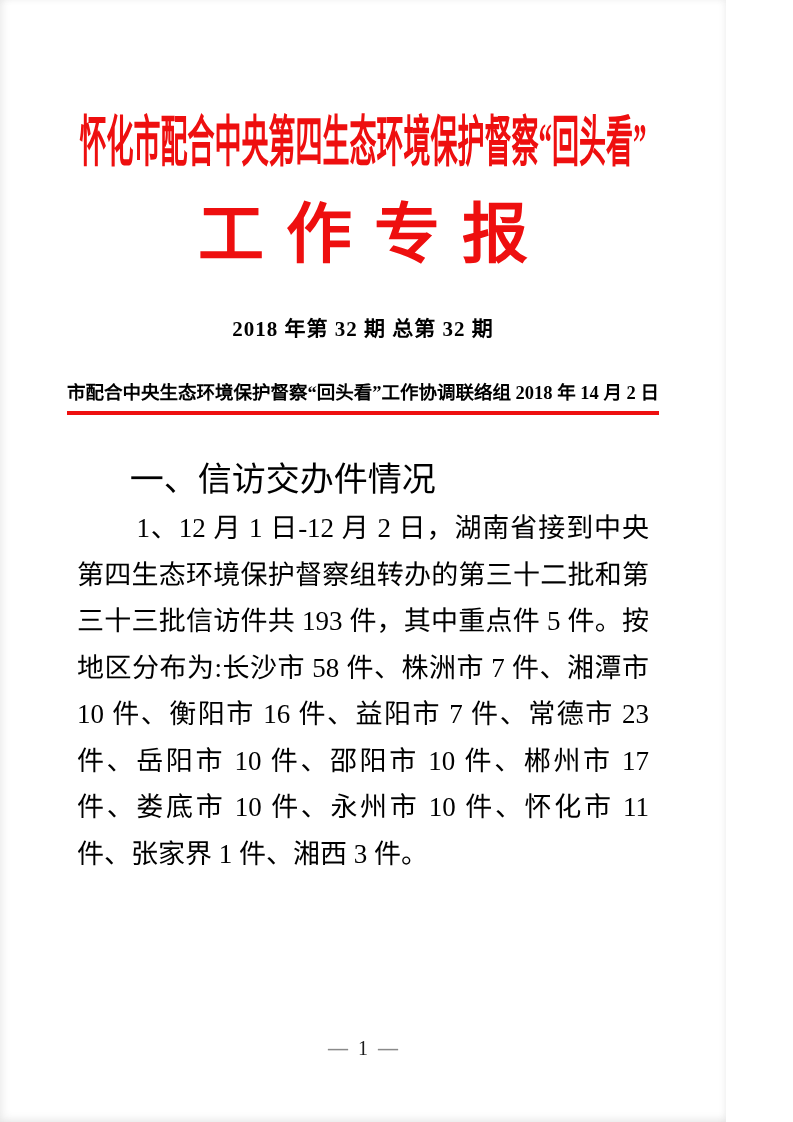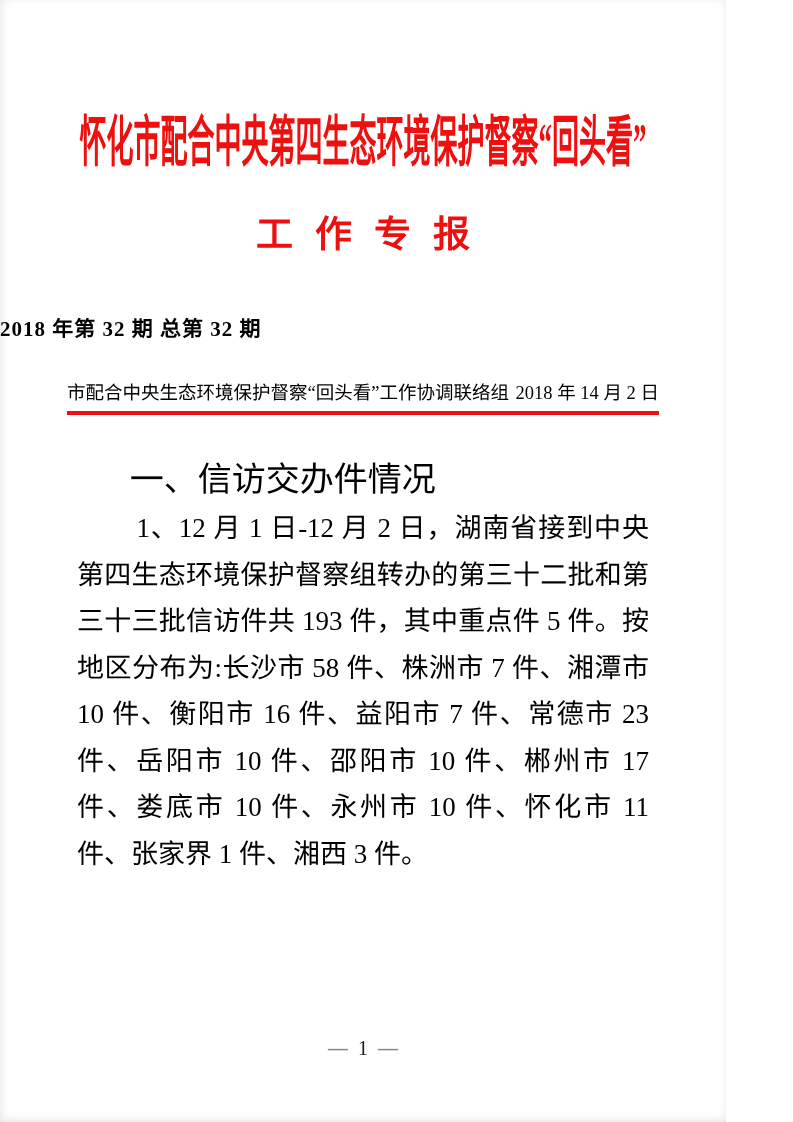--- a/index.html
+++ b/index.html
@@ -30,44 +30,45 @@
     font-size: 27px;
     font-weight: bold;
     color: var(--accent, #ee0f0f);
     transform: scaleY(2.05);
     transform-origin: center center;
     letter-spacing: 0px;
   }
   .title-line2 {
     margin-top: 30px;
     text-align: center;
-    font-size: 37px;
+    font-size: 66px;
     font-weight: bold;
     color: var(--accent, #ee0f0f);
     letter-spacing: 22px;
     text-indent: 22px;
     line-height: 62px;
     white-space: nowrap;
   }
   
   .issue-line {
     margin-top: 46px;
+    text-align: center;
     font-size: 21px;
     font-weight: bold;
     letter-spacing: 1px;
   }
   
   .masthead {
     margin: 36px auto 0 auto;
     width: 592px;
     display: flex;
     justify-content: space-between;
     align-items: baseline;
     font-size: 18.5px;
-    font-weight: normal;
+    font-weight: bold;
     padding-bottom: 7px;
     border-bottom: 4px solid var(--accent, #ee0f0f);
     white-space: nowrap;
   }
   
   .body-block {
     width: 572px;
     margin: 0 auto 0 auto;
     padding-left: 0;
   }

